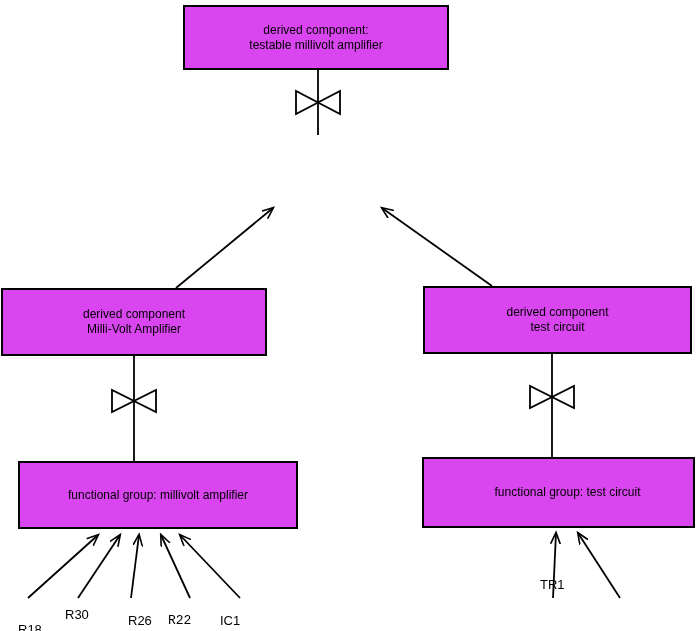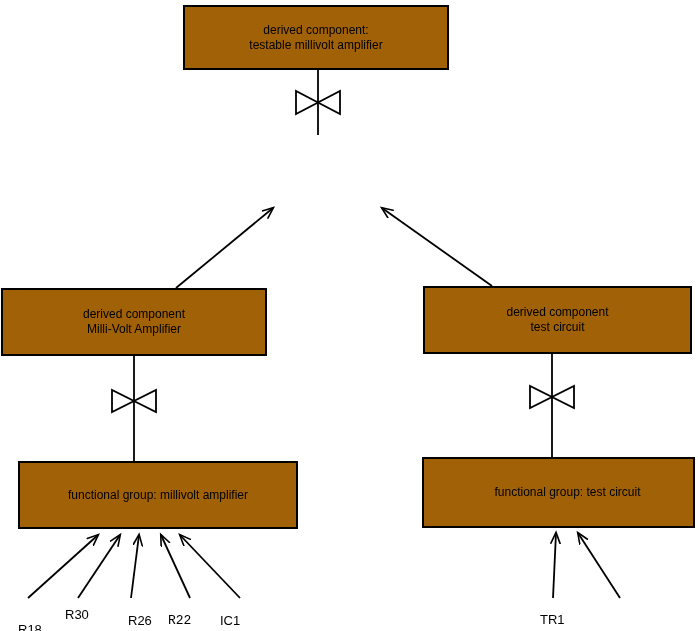--- a/index.html
+++ b/index.html
@@ -21,21 +21,21 @@
     position: absolute;
     top: 0;
     left: 0;
     width: 698px;
     height: 631px;
   }
   .node-box {
     position: absolute;
     box-sizing: border-box;
     border: 2px solid #000000;
-    background: #a16207;
+    background: #d946ef;
     display: flex;
     align-items: center;
     justify-content: center;
     text-align: center;
   }
   .node-label {
     font-family: "Liberation Sans", sans-serif;
     font-size: 12px;
     line-height: 15px;
     color: #000000;
@@ -121,16 +121,16 @@
 
   <div class="node-box" style="left:422px; top:457px; width:273px; height:71px;padding-left:18px;">
     <span class="node-label">functional group: test circuit</span>
   </div>
 
   <span class="leaf-label" style="left:18px;  top:613px;margin-top:9px;">R18</span>
   <span class="leaf-label" style="left:65px;  top:607px;">R30</span>
   <span class="leaf-label" style="left:128px; top:613px;">R26</span>
   <span class="leaf-label" style="left:168px; top:613px;font-family:Liberation Mono, monospace;">R22</span>
   <span class="leaf-label" style="left:220px; top:613px;">IC1</span>
-  <span class="leaf-label" style="left:540px; top:612px;">TR1</span>
+  <span class="leaf-label" style="left:540px; top:577px;">TR1</span>
   <span class="leaf-label" style="left:605px; top:649px;">R36</span>
 
 </div>
 
 </body></html>

